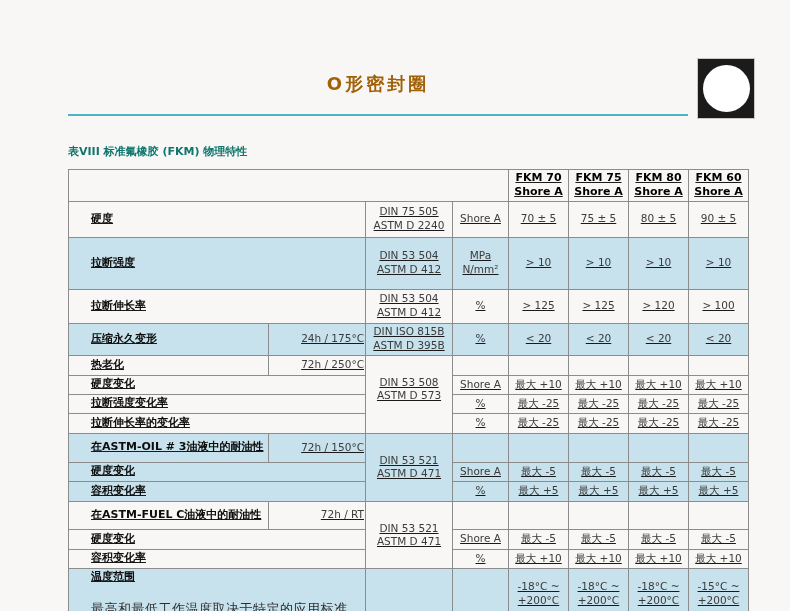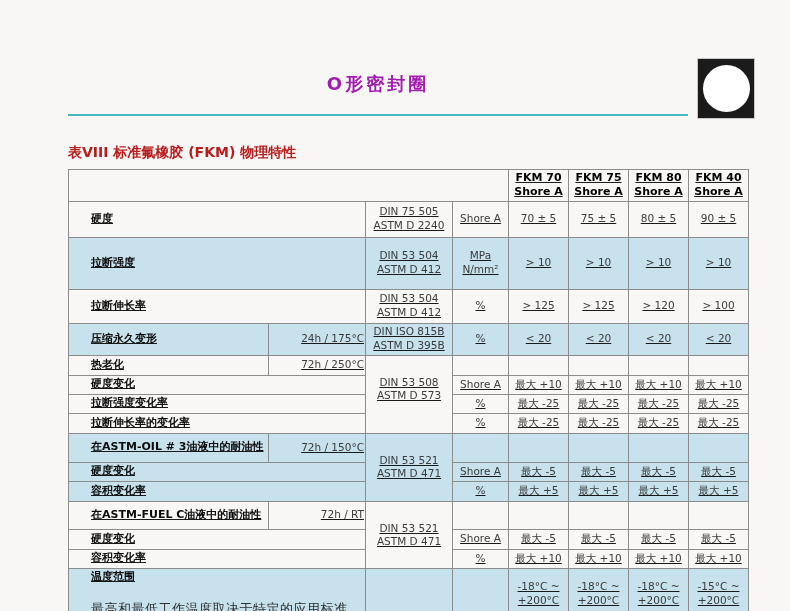--- a/index.html
+++ b/index.html
@@ -10,36 +10,36 @@
     font-family:"DejaVu Sans", sans-serif;
     color:#1a1a1a;
     position:relative;
     overflow:hidden;
   }
   .page { position:relative; width:790px; height:611px; }
 
   .doc-title {
     position:absolute; left:68px; top:72px; width:620px;
     text-align:center; font-size:18px; font-weight:bold;
-    letter-spacing:3px; color:#a21caf; margin:0;
+    letter-spacing:3px; color:#a16207; margin:0;
   }
   .title-rule {
     position:absolute; left:68px; top:114px; width:620px; height:2px;
     background:#4ab5c3;
   }
   .oring-box {
     position:absolute; left:697px; top:58px; width:58px; height:61px;
     background:#1b1b1b; border:1px solid #c8c8c8;
     display:flex; align-items:center; justify-content:center;
   }
   .oring-circle { width:47px; height:47px; border-radius:50%; background:#ffffff; }
 
   .table-caption {
     position:absolute; left:68px; top:144px;
-    font-size:14px; font-weight:bold; color:#b91c1c;
+    font-size:11px; font-weight:bold; color:#0f766e;
   }
 
   table.props {
     position:absolute; left:68px; top:169px; width:680px;
     border-collapse:collapse; table-layout:fixed;text-decoration:underline;
   }
   .props th, .props td {
     border:1px solid #8c8c8c;
     font-size:10.5px; color:#3a3a3a;
     padding:1px 4px; line-height:1.3;
@@ -91,21 +91,21 @@
     </colgroup>
     <thead>
       <tr style="height:30px">
         <td colspan="4"></td>
         <th class="fkm-head">FKM 70
 Shore A</th>
         <th class="fkm-head">FKM 75
 Shore A</th>
         <th class="fkm-head">FKM 80
 Shore A</th>
-        <th class="fkm-head">FKM 40
+        <th class="fkm-head">FKM 60
 Shore A</th>
       </tr>
     </thead>
     <tbody>
       <tr style="height:36px">
         <td class="lbl" colspan="2">硬度</td>
         <td class="std">DIN 75 505
 ASTM D 2240</td>
         <td class="unit">Shore A</td>
         <td class="val">70 ± 5</td>

